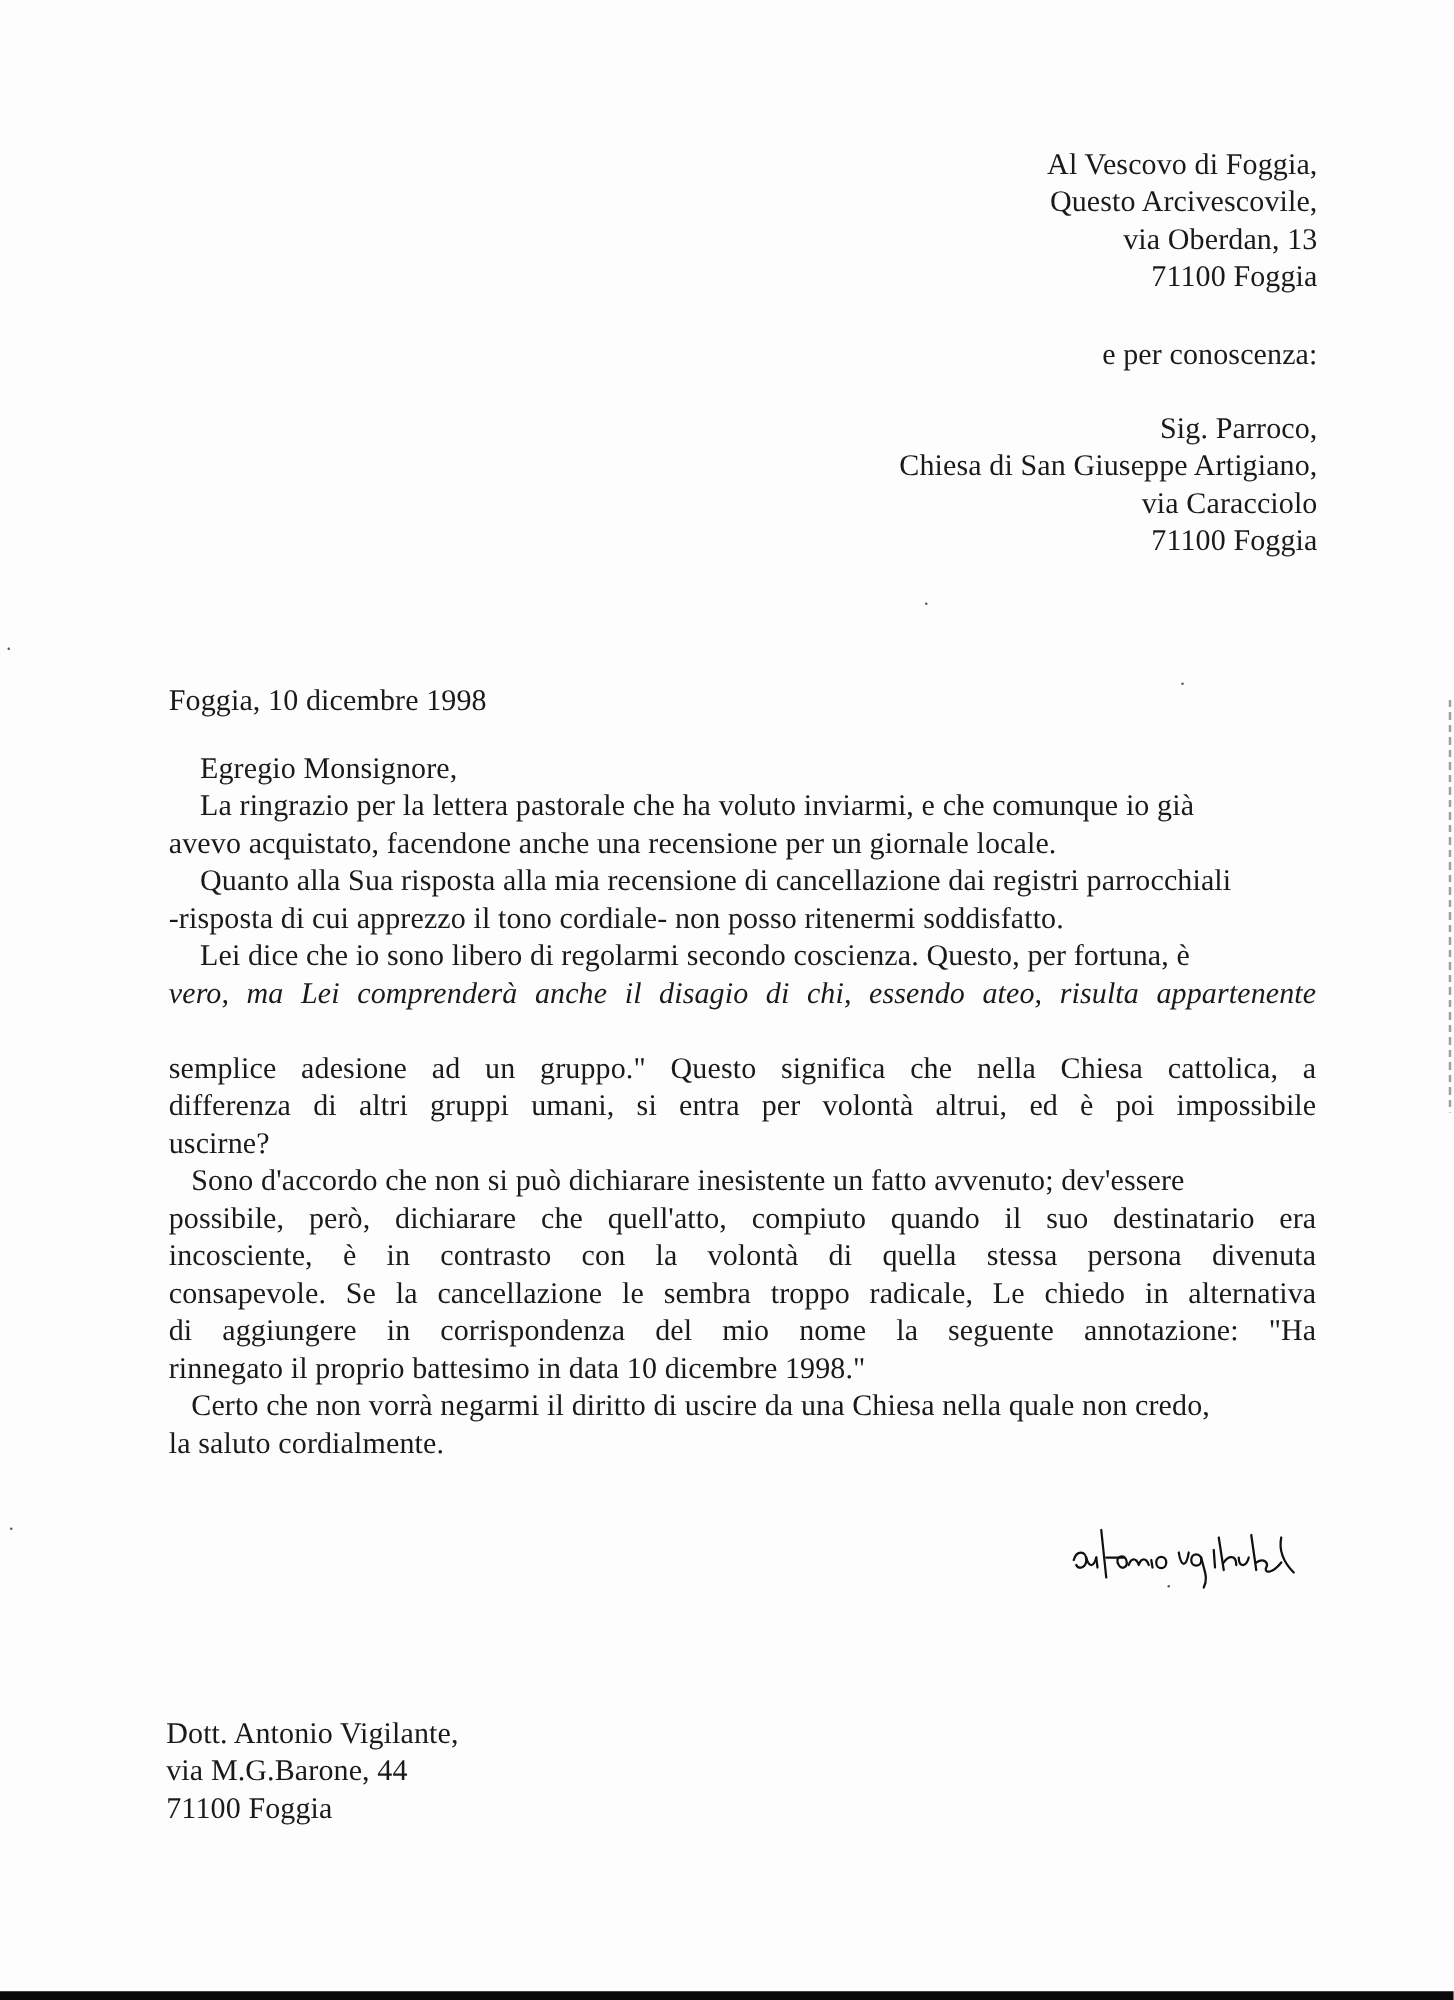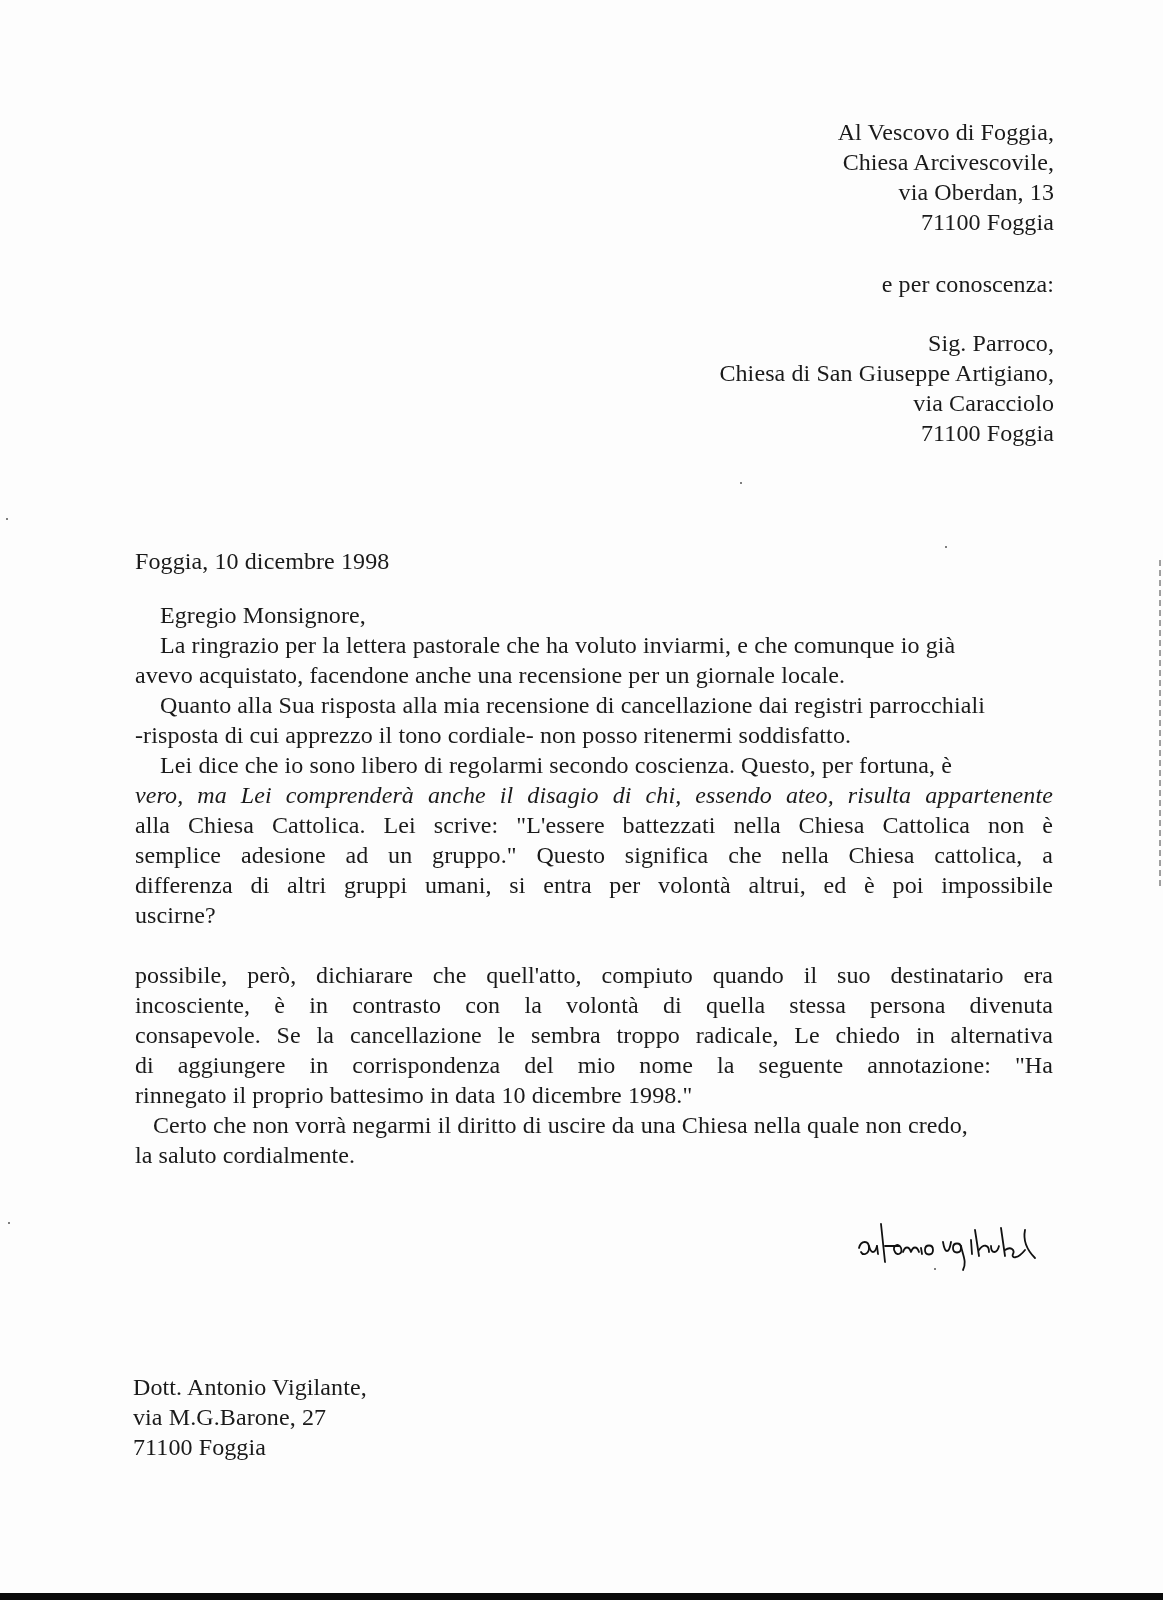--- a/index.html
+++ b/index.html
@@ -87,45 +87,45 @@
       opacity: 0.7;
     }
     .speck { position: absolute; width: 2px; height: 2px; background: #555; border-radius: 50%; }
   </style>
 </head>
 <body>
 
 <div class="page">
 
   <div class="line right" id="r1">Al Vescovo di Foggia,</div>
-  <div class="line right" id="r2">Chiesa Arcivescovile,</div>
+  <div class="line right" id="r2">Questo Arcivescovile,</div>
   <div class="line right" id="r3">via Oberdan, 13</div>
   <div class="line right" id="r4">71100 Foggia</div>
 
   <div class="line right" id="cc">e per conoscenza:</div>
 
   <div class="line right" id="c1">Sig. Parroco,</div>
   <div class="line right" id="c2">Chiesa di San Giuseppe Artigiano,</div>
   <div class="line right" id="c3">via Caracciolo</div>
   <div class="line right" id="c4">71100 Foggia</div>
 
   <div class="line left" id="date">Foggia, 10 dicembre 1998</div>
 
   <div class="line" id="salutation">Egregio Monsignore,</div>
 
   <div class="line indent" style="top:630px;">La ringrazio per la lettera pastorale che ha voluto inviarmi, e che comunque io già</div>
   <div class="line left" style="top:660px;">avevo acquistato, facendone anche una recensione per un giornale locale.</div>
   <div class="line indent" style="top:690px;">Quanto alla Sua risposta alla mia recensione di cancellazione dai registri parrocchiali</div>
   <div class="line left" style="top:720px;">-risposta di cui apprezzo il tono cordiale- non posso ritenermi soddisfatto.</div>
   <div class="line indent" style="top:750px;">Lei dice che io sono libero di regolarmi secondo coscienza. Questo, per fortuna, è</div>
   <div class="line just" style="top:780px;font-style:italic;">vero, ma Lei comprenderà anche il disagio di chi, essendo ateo, risulta appartenente</div>
-  <div class="line just" style="top:810px;">alla Chiesa Cattolica. Lei scrive: "L'essere battezzati nella Chiesa Cattolica non è</div>
   <div class="line just" style="top:840px;">semplice adesione ad un gruppo." Questo significa che nella Chiesa cattolica, a</div>
   <div class="line just" style="top:870px;">differenza di altri gruppi umani, si entra per volontà altrui, ed è poi impossibile</div>
   <div class="line left" style="top:900px;">uscirne?</div>
+  <div class="line indent2" style="top:930px;">Sono d'accordo che non si può dichiarare inesistente un fatto avvenuto; dev'essere</div>
   <div class="line just" style="top:960px;">possibile, però, dichiarare che quell'atto, compiuto quando il suo destinatario era</div>
   <div class="line just" style="top:990px;">incosciente, è in contrasto con la volontà di quella stessa persona divenuta</div>
   <div class="line just" style="top:1020px;">consapevole. Se la cancellazione le sembra troppo radicale, Le chiedo in alternativa</div>
   <div class="line just" style="top:1050px;">di aggiungere in corrispondenza del mio nome la seguente annotazione: "Ha</div>
   <div class="line left" style="top:1080px;">rinnegato il proprio battesimo in data 10 dicembre 1998."</div>
   <div class="line indent2" style="top:1110px;">Certo che non vorrà negarmi il diritto di uscire da una Chiesa nella quale non credo,</div>
   <div class="line left" style="top:1140px;">la saluto cordialmente.</div>
 
   <svg class="signature" viewBox="0 0 200 70">
     <g fill="none" stroke="#111" stroke-width="1.8" stroke-linecap="round" stroke-linejoin="round">
@@ -145,21 +145,21 @@
       <path d="M120 20 L124 46"></path>
       <path d="M124 40 C128 34 134 34 134 42"></path>
       <path d="M136 36 C136 44 142 44 144 36"></path>
       <path d="M146 18 L150 46"></path>
       <path d="M150 40 C156 36 160 40 158 44 C156 48 162 50 170 40"></path>
       <path d="M170 20 C168 30 172 40 180 48"></path>
     </g>
   </svg>
 
   <div class="line" id="s1">Dott. Antonio Vigilante,</div>
-  <div class="line" id="s2">via M.G.Barone, 27</div>
+  <div class="line" id="s2">via M.G.Barone, 44</div>
   <div class="line" id="s3">71100 Foggia</div>
 
   <div class="scan-edge"></div>
   <div class="speck" style="left:740px; top:482px;"></div>
   <div class="speck" style="left:945px; top:546px;"></div>
   <div class="speck" style="left:6px; top:518px;"></div>
   <div class="speck" style="left:8px; top:1222px;"></div>
   <div class="speck" style="left:934px; top:1268px;"></div>
   <div class="scan-bottom"></div>
 </div>

